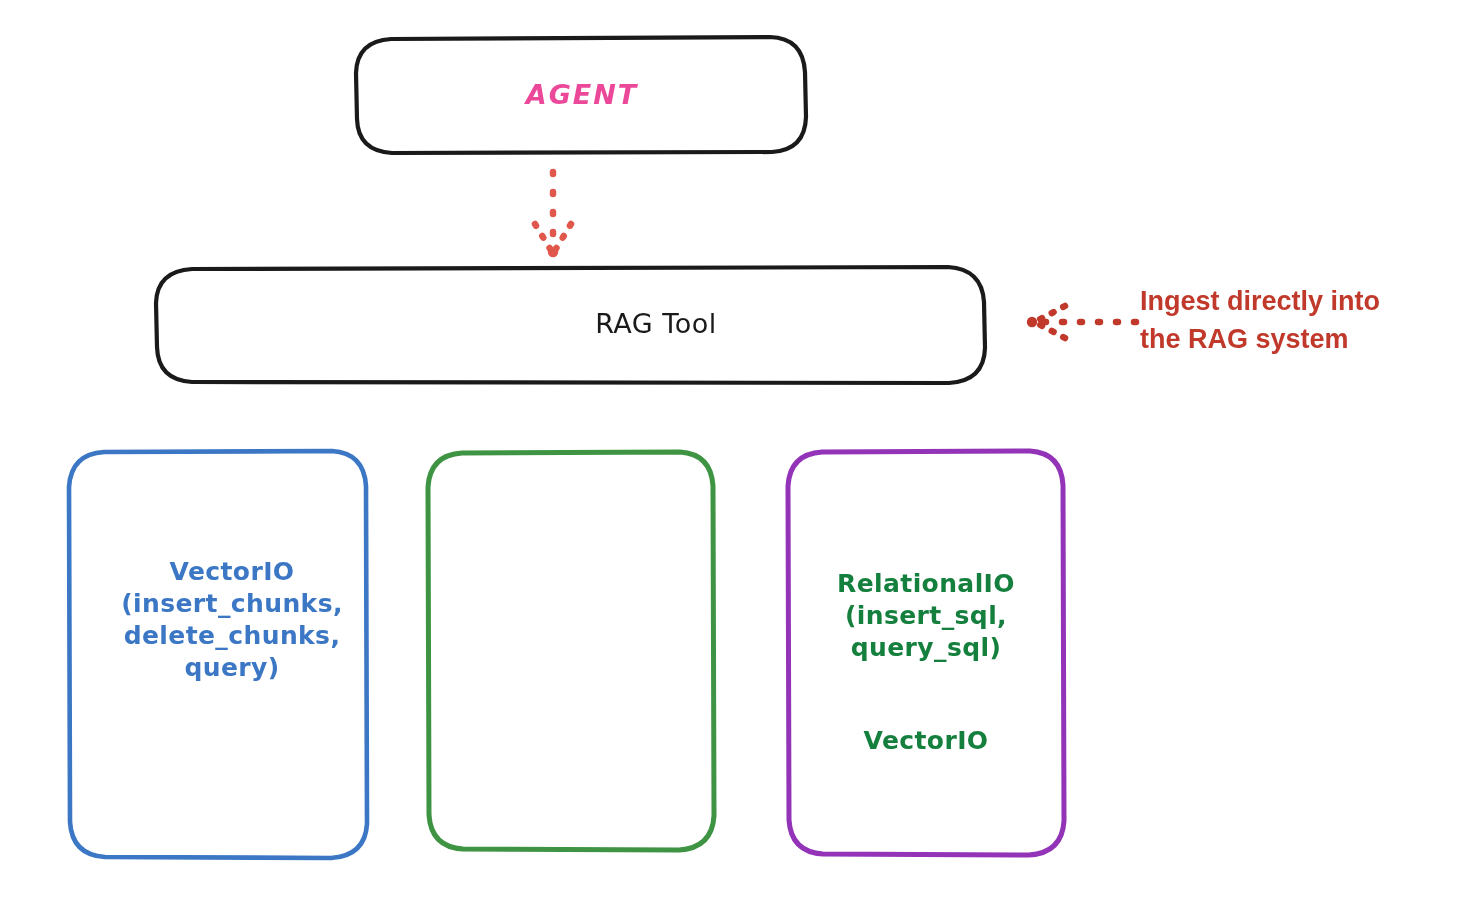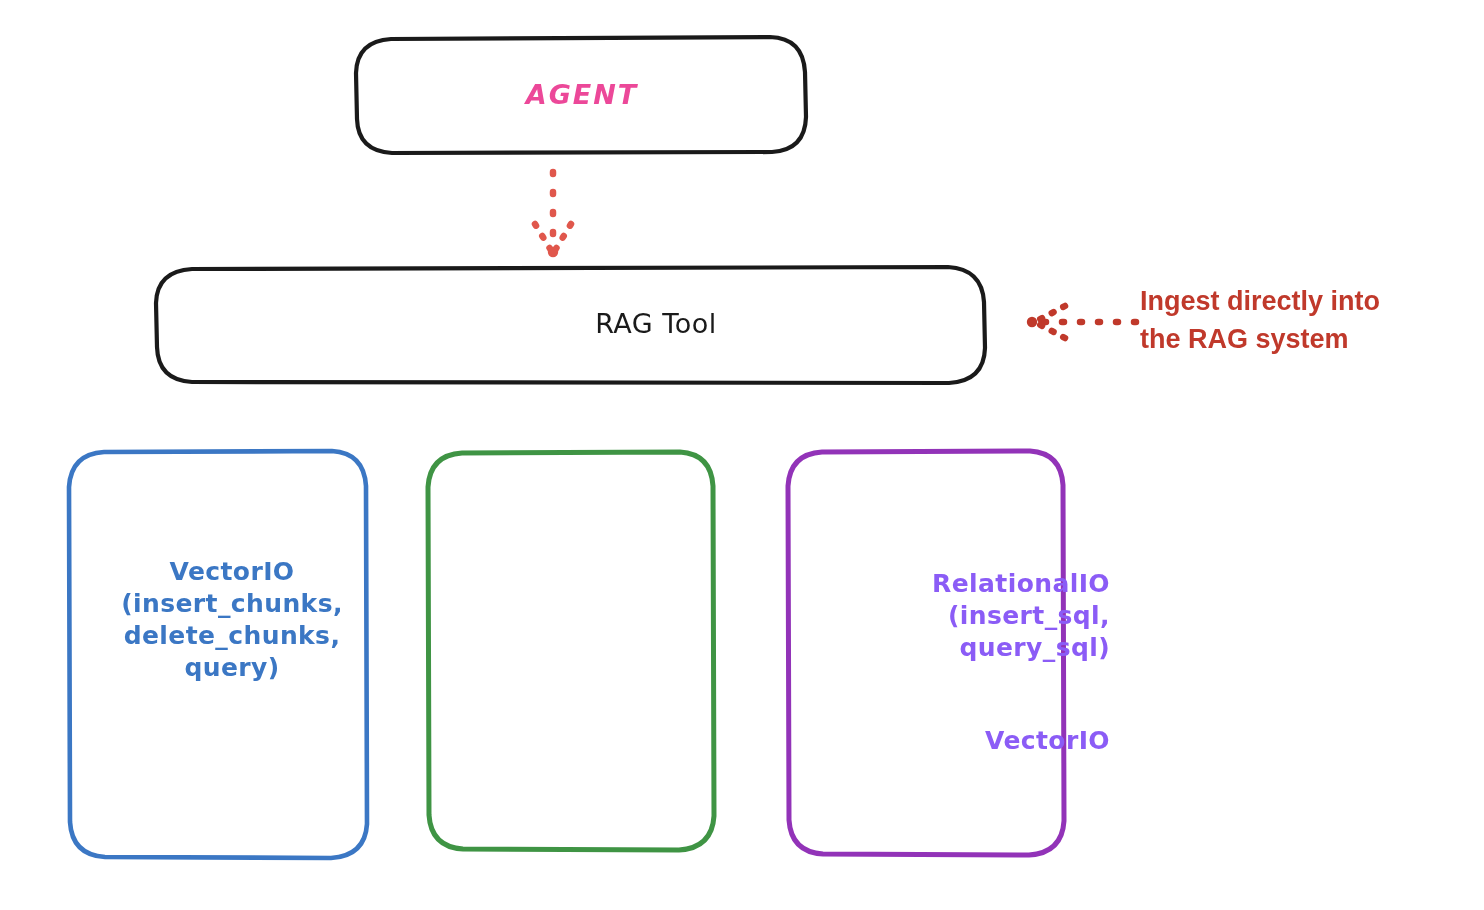--- a/index.html
+++ b/index.html
@@ -74,21 +74,21 @@
   }
   .leaf-sub {
     font-size: 25px;
     font-weight: 600;
     letter-spacing: 0.4px;
     margin-top: 40px;
   }
 
   #vectorio-label  { left: 72px;  top: 536px; width: 272px; color: #3b77c4; padding-left: 24px; }
   #keyvalueio-label{ left: 430px; top: 548px; width: 282px; color: #3f9444; }
-  #relationalio-label{ left: 838px; top: 548px; width: 272px; color: #8b5cf6; text-align: right; }
+  #relationalio-label{ left: 790px; top: 548px; width: 272px; color: #15803d; }
 
   .leaf-block { display: block; }
 </style>
 </head>
 <body>
 
 <svg id="canvas" viewBox="0 0 1484 910">
 
   <g>
     <path d="M 391,39 L 770,37 Q 803,38 805,72 L 806,117 Q 805,150 772,152 L 392,153 Q 358,151 357,119 L 356,73 Q 357,41 391,39 Z" fill="#ffffff" stroke="#1a1a1a" stroke-width="4.2" stroke-linecap="round" stroke-linejoin="round"></path>

